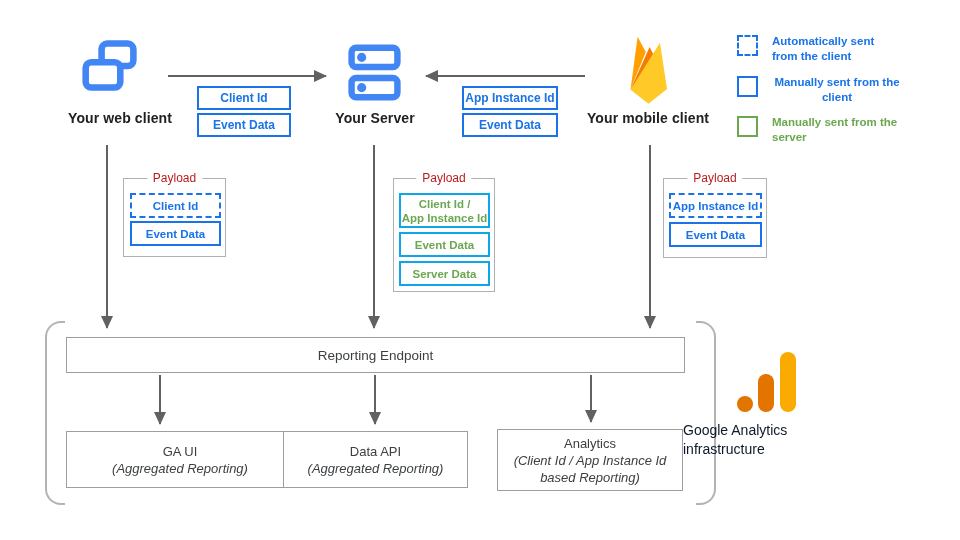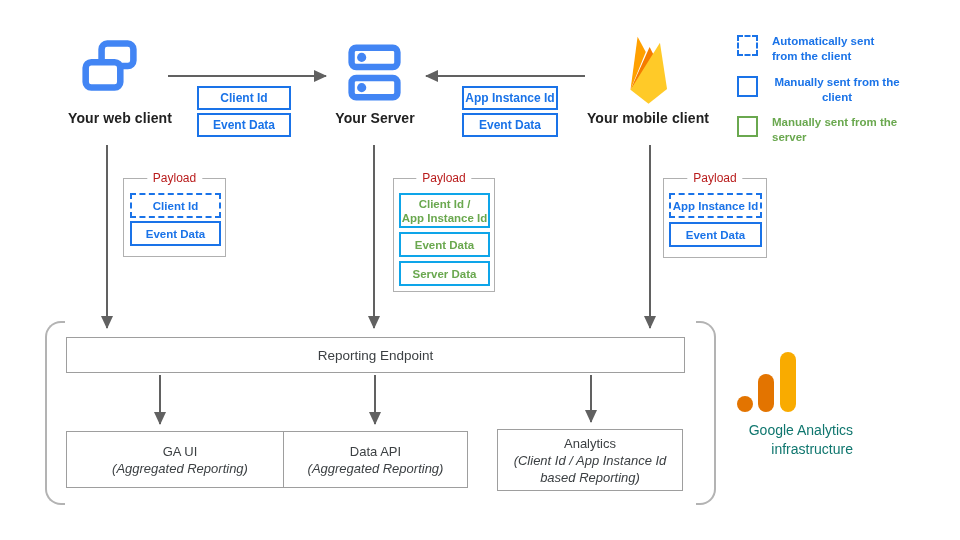--- a/index.html
+++ b/index.html
@@ -56,22 +56,22 @@
     display:flex;align-items:center;justify-content:center;
     font-size:13.5px;color:#3c4043;font-weight:500;
   }
   .outbox{
     position:absolute;border:1px solid #9e9e9e;background:#fff;box-sizing:border-box;
     display:flex;flex-direction:column;align-items:center;justify-content:center;
     text-align:center;font-size:13px;color:#3c4043;line-height:17px;
   }
   .outbox .sub{font-style:italic;}
   .brand-label{
-    position:absolute;width:170px;text-align:right;
-    font-size:14px;color:#0f766e;line-height:19px;
+    position:absolute;width:170px;text-align:left;
+    font-size:14px;color:#0f172a;line-height:19px;
   }
 </style>
 </head>
 <body>
 
 <div id="stage">
 
   <svg class="abs" style="left:0;top:0;" width="960" height="540">
     <defs>
       <marker id="ah" markerUnits="userSpaceOnUse" markerWidth="15" markerHeight="13" refX="12" refY="6" orient="auto">

